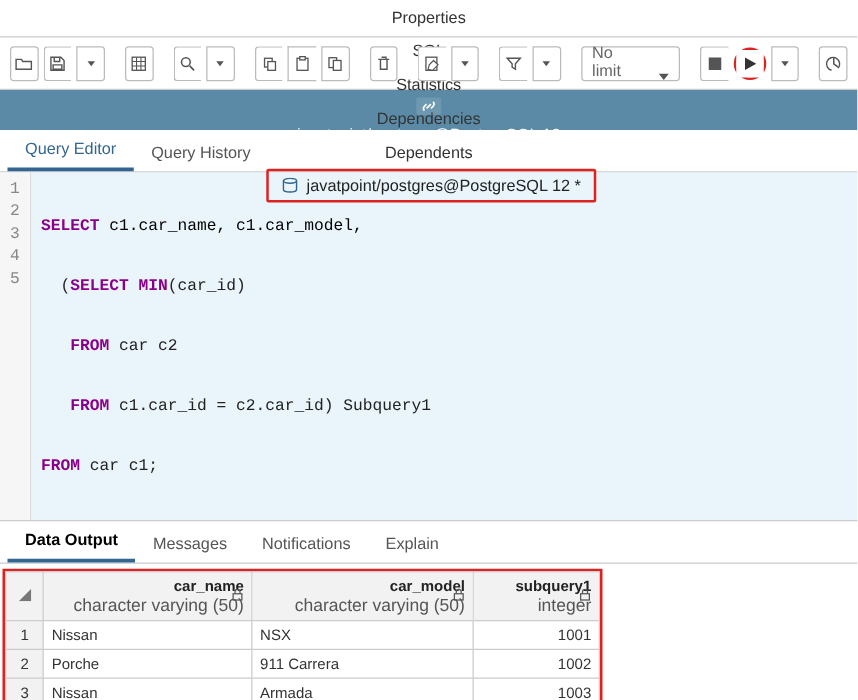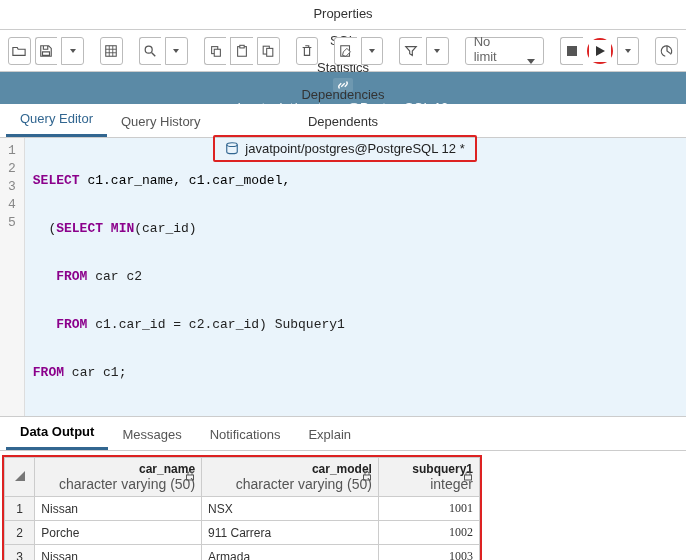--- a/index.html
+++ b/index.html
@@ -41,21 +41,21 @@
 
 .grid-wrap { border: 2px solid #d22; margin: 4px 6px 4px 2px; width: 480px; }
 .grid { width: 100%; border-collapse: collapse; table-layout: fixed; }
 .grid th, .grid td { border: 1px solid #ccc; font-size: 12px; }
 .grid th.rownum, .grid td.rownum { width: 30px; text-align: center; background: #f2f2f2; color: #333; }
 .grid th.colhead { background: #f2f2f2; text-align: right; padding: 4px 6px; position: relative; }
 .grid th.colhead .cname { font-weight: bold; display: block; }
 .grid th.colhead .ctype { font-weight: normal; color: #555; font-size: 14px; display: block; }
 .grid th.colhead .lock { position: absolute; right: 6px; top: 50%; transform: translateY(-50%); color: #555; }
 .grid td.cell { padding: 4px 6px; color: #333; }
-.grid td.cell.num { text-align: right; font-family: Liberation Serif, serif; }
+.grid td.cell.num { text-align: right; }
 .caret-down { width:0; height:0; border-left:4px solid transparent; border-right:4px solid transparent; border-top:5px solid #555; display:inline-block; }
 .caret-down.sm { border-left-width:3px; border-right-width:3px; border-top-width:4px; }
 </style>
 </head>
 <body>
 
 <div class="top-tabs">
   <div class="tab">Properties</div>
   <div class="tab">SQL</div>
   <div class="tab">Statistics</div>

